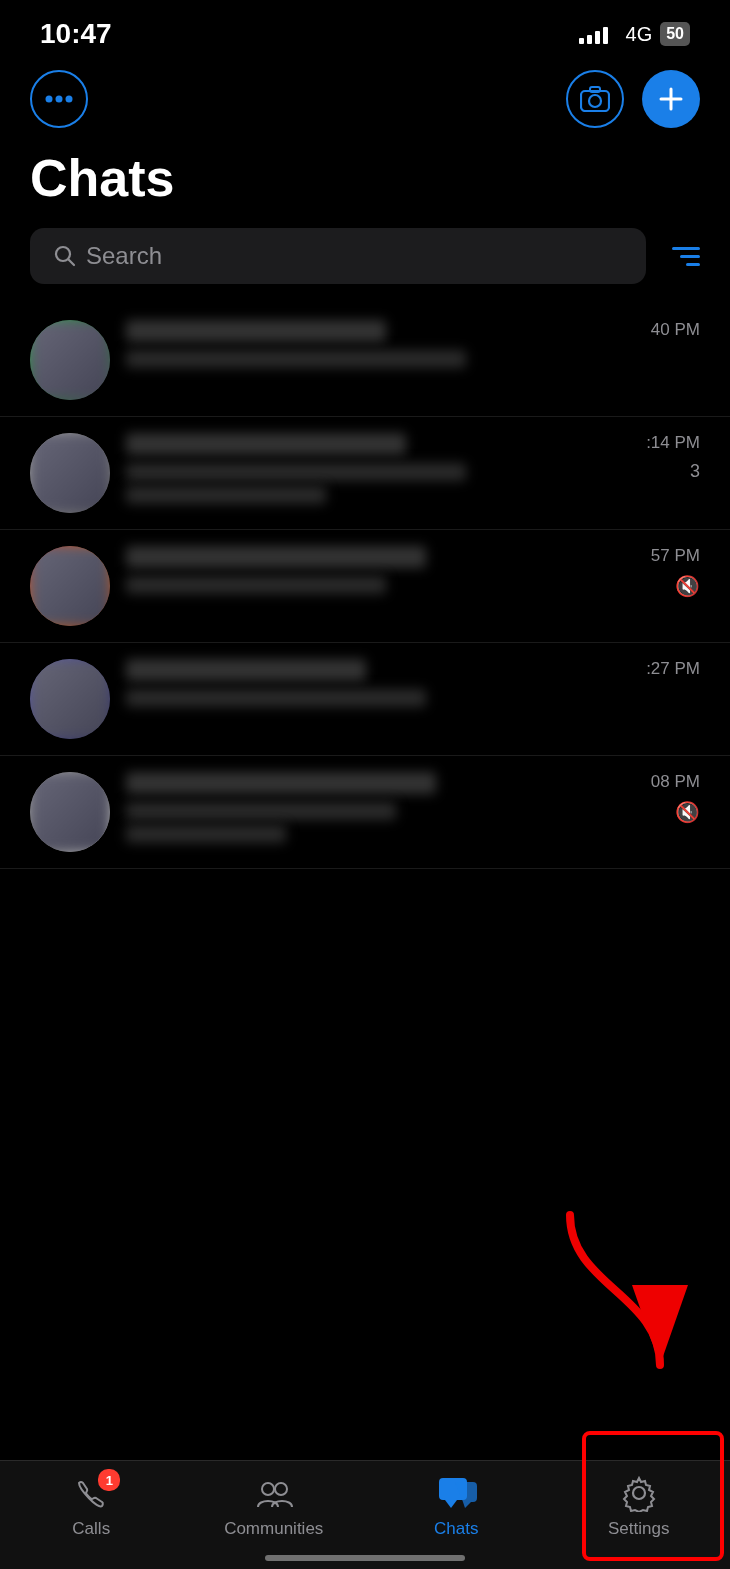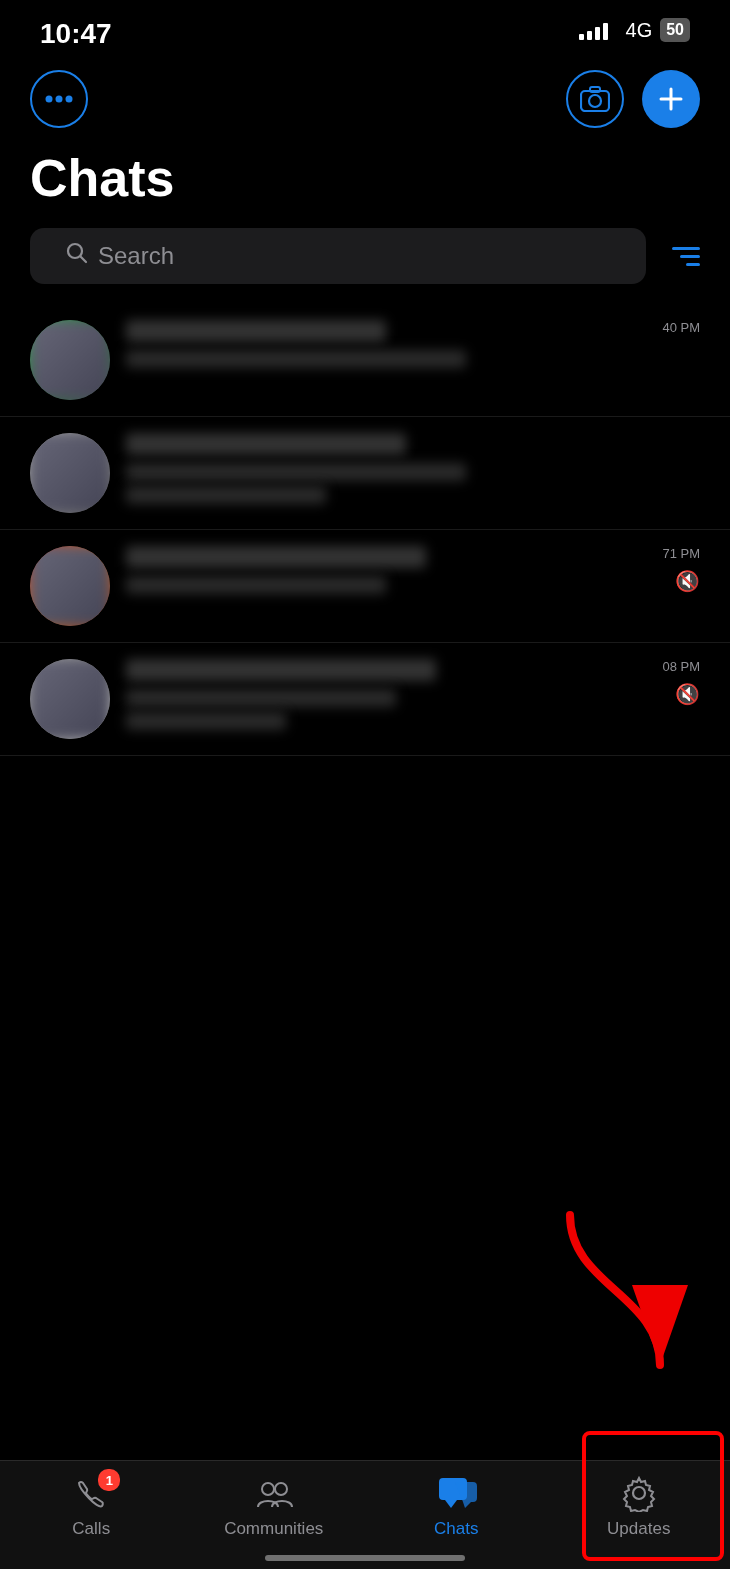--- a/index.html
+++ b/index.html
@@ -10,21 +10,21 @@
       color: #fff;
       font-family: -apple-system, BlinkMacSystemFont, 'Helvetica Neue', sans-serif;
       overflow: hidden;
       position: relative;
     }
 
     
     .status-bar {
       display: flex;
       justify-content: space-between;
-      align-items: flex-start;
+      align-items: center;
       padding: 18px 40px 10px;
       height: 60px;
     }
     .status-time {
       font-size: 28px;
       font-weight: 600;
       color: #fff;
     }
     .status-icons {
       display: flex;
@@ -107,22 +107,22 @@
       align-items: center;
       padding: 0 30px;
       gap: 16px;
       margin-bottom: 20px;
     }
     .search-bar {
       flex: 1;
       background: #1c1c1e;
       border-radius: 14px;
       display: flex;
-      align-items: flex-start;
-      padding: 14px 36px;
+      align-items: center;
+      padding: 14px 24px;
       gap: 10px;
     }
     .search-placeholder {
       font-size: 24px;
       color: #8e8e93;
     }
     .filter-icon {
       width: 38px;
       height: 38px;
       display: flex;
@@ -178,21 +178,21 @@
       filter: blur(6px);
     }
     .chat-message-blur {
       height: 18px;
       border-radius: 4px;
       background: #2a2a2a;
       filter: blur(6px);
       margin-bottom: 5px;
     }
     .chat-time {
-      font-size: 13px;
+      font-size: 17px;
       color: #8e8e93;
       flex-shrink: 0;
       text-align: right;
     }
     .chat-right {
       display: flex;
       flex-direction: column;
       align-items: flex-end;
       gap: 8px;
       min-width: 90px;
@@ -376,37 +376,54 @@
   <div class="chat-item">
     <div class="chat-avatar avatar-3">
       <div class="avatar-blur"></div>
     </div>
     <div class="chat-content">
       <div class="chat-name-blur" style="width:280px;"></div>
       <div style="height:8px;"></div>
       <div class="chat-message-blur" style="width:340px;"></div>
       <div class="chat-message-blur" style="width:200px;"></div>
     </div>
+    <div class="chat-right">
+      <span class="chat-time">:14 PM</span>
+      <span style="font-size:18px; color:#8e8e93;">3</span>
+    </div>
   </div>
 
   <div class="chat-item">
     <div class="chat-avatar avatar-4">
       <div class="avatar-blur"></div>
     </div>
     <div class="chat-content">
       <div class="chat-name-blur" style="width:300px;"></div>
       <div style="height:8px;"></div>
       <div class="chat-message-blur" style="width:260px;"></div>
     </div>
     <div class="chat-right">
-      <span class="chat-time">71 PM</span>
+      <span class="chat-time">57 PM</span>
       <span class="mute-icon">🔇</span>
     </div>
   </div>
 
+  <div class="chat-item">
+    <div class="chat-avatar avatar-5">
+      <div class="avatar-blur"></div>
+    </div>
+    <div class="chat-content">
+      <div class="chat-name-blur" style="width:240px;"></div>
+      <div style="height:8px;"></div>
+      <div class="chat-message-blur" style="width:300px;"></div>
+    </div>
+    <div class="chat-right">
+      <span class="chat-time">:27 PM</span>
+    </div>
+  </div>
 
   <div class="chat-item">
     <div class="chat-avatar avatar-6">
       <div class="avatar-blur"></div>
     </div>
     <div class="chat-content">
       <div class="chat-name-blur" style="width:310px;"></div>
       <div style="height:8px;"></div>
       <div class="chat-message-blur" style="width:270px;"></div>
       <div class="chat-message-blur" style="width:160px;"></div>
@@ -465,19 +482,19 @@
     <span class="nav-label nav-label-active">Chats</span>
   </div>
 
   <div class="nav-item">
     <div class="nav-icon-wrap">
       <svg width="38" height="38" viewBox="0 0 38 38" fill="none">
         <circle cx="19" cy="19" r="6" stroke="#8e8e93" stroke-width="2.2"></circle>
         <path d="M19 4 L21 8 L25 7 L26 11 L30 12 L29 16 L33 18 L31 22 L34 25 L31 28 L32 32 L28 33 L27 37 L23 36 L19 38 L15 36 L11 37 L10 33 L6 32 L7 28 L4 25 L7 22 L5 18 L9 16 L8 12 L12 11 L13 7 L17 8 Z" stroke="#8e8e93" stroke-width="2" fill="none"></path>
       </svg>
     </div>
-    <span class="nav-label">Updates</span>
+    <span class="nav-label">Settings</span>
   </div>
 </div>
 
 <div class="settings-highlight"></div>
 
 <div class="home-indicator"></div>
 
 </body></html>

